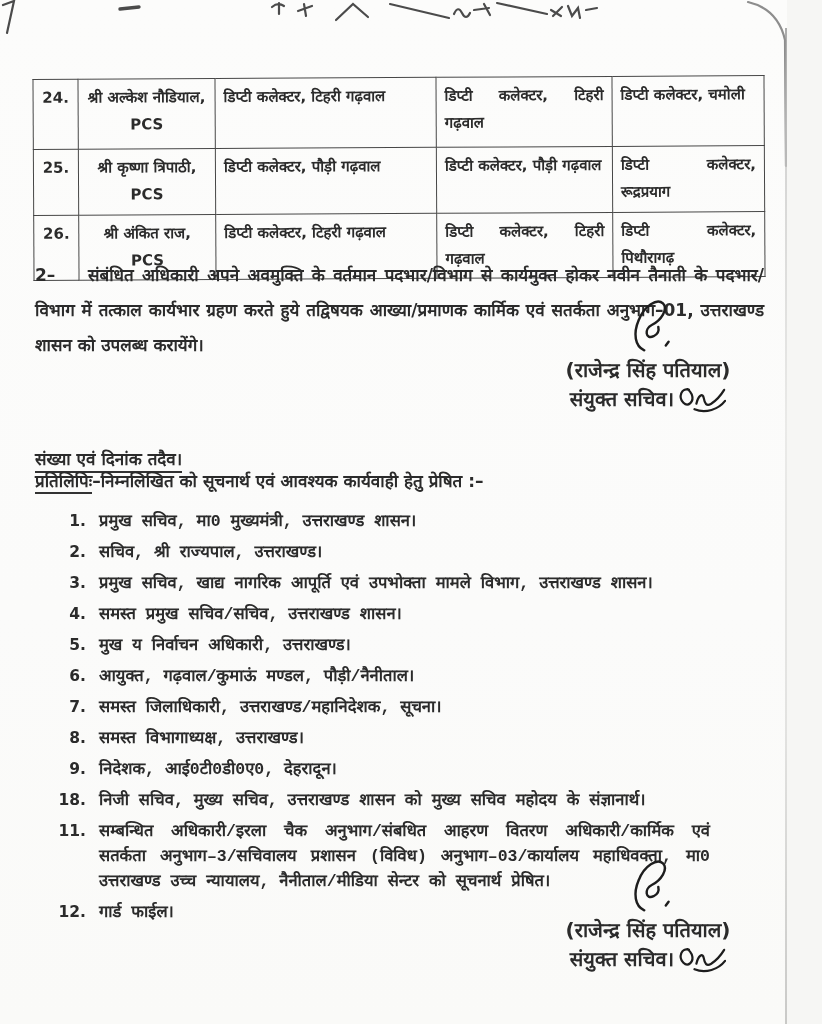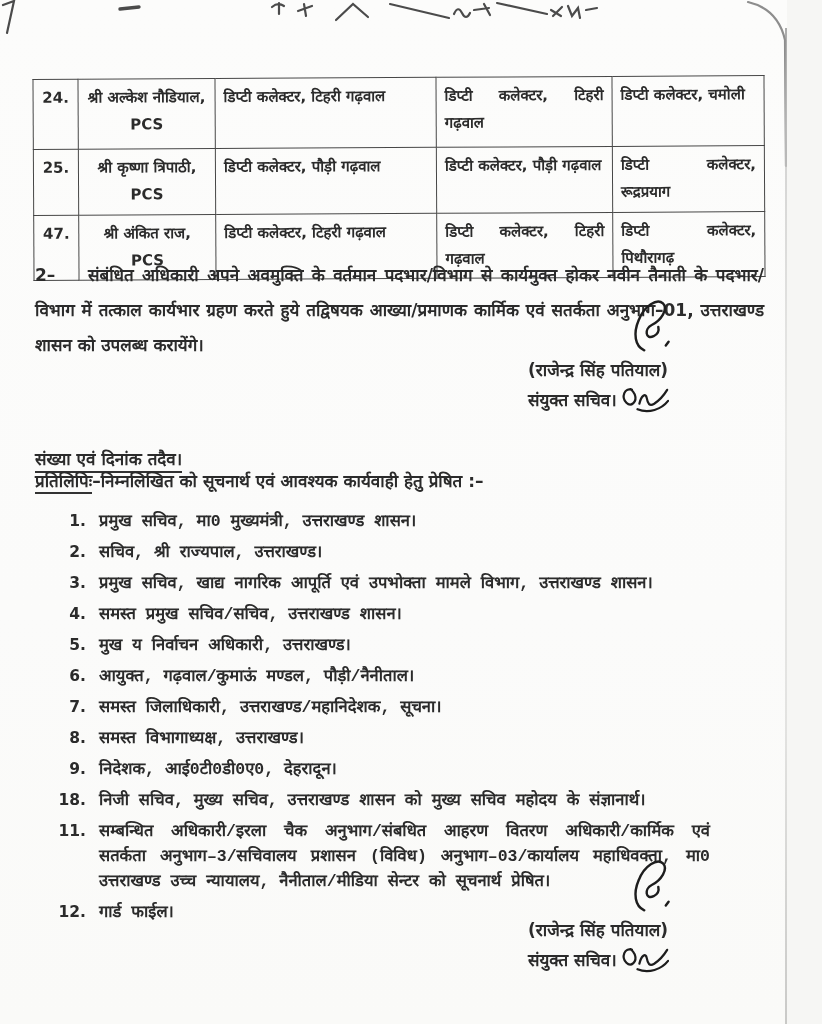--- a/index.html
+++ b/index.html
@@ -39,21 +39,21 @@
 
   
   .para{
     position:absolute;left:35px;top:258px;width:729px;
     font-size:17px;font-weight:600;line-height:35px;
     text-align:justify;color:#2b2b2b;
   }
   .para .pnum{display:inline-block;width:53px;}
 
   
-  .sigblock{position:absolute;width:240px;text-align:left;font-size:17px;font-weight:600;line-height:27px;color:#2b2b2b;}
+  .sigblock{position:absolute;width:240px;text-align:center;font-size:20px;font-weight:600;line-height:27px;color:#2b2b2b;}
   .sig1{left:528px;top:296px;}
   .sig2{left:528px;top:856px;}
   .sigA{display:block;margin:0 58px 3px 96px;}
   .desig-row{white-space:nowrap;}
   .sigB{vertical-align:-10px;margin-left:2px;}
 
   
   .refline{position:absolute;left:35px;top:447px;font-size:17px;font-weight:600;color:#2b2b2b;}
   .refline .u{border-bottom:2px solid #333;padding-bottom:2px;}
   .copyline{position:absolute;left:35px;top:469px;font-size:17px;font-weight:600;color:#2b2b2b;}
@@ -109,21 +109,21 @@
       <td class="c-new">डिप्टी कलेक्टर, चमोली</td>
     </tr>
     <tr class="r2">
       <td class="c-sno">25.</td>
       <td class="c-name">श्री कृष्णा त्रिपाठी, PCS</td>
       <td class="c-cur">डिप्टी कलेक्टर, पौड़ी गढ़वाल</td>
       <td class="c-mid">डिप्टी कलेक्टर, पौड़ी गढ़वाल</td>
       <td class="c-new">डिप्टी कलेक्टर, रूद्रप्रयाग</td>
     </tr>
     <tr class="r3">
-      <td class="c-sno">47.</td>
+      <td class="c-sno">26.</td>
       <td class="c-name">श्री अंकित राज, PCS</td>
       <td class="c-cur">डिप्टी कलेक्टर, टिहरी गढ़वाल</td>
       <td class="c-mid">डिप्टी कलेक्टर, टिहरी गढ़वाल</td>
       <td class="c-new">डिप्टी कलेक्टर, पिथौरागढ़</td>
     </tr>
   </tbody>
     </table>
 
   <div class="para">
     <span class="pnum">2–</span><span>संबंधित अधिकारी अपने अवमुक्ति के वर्तमान पदभार/विभाग से कार्यमुक्त होकर नवीन तैनाती के पदभार/विभाग में तत्काल कार्यभार ग्रहण करते हुये तद्विषयक आख्या/प्रमाणक कार्मिक एवं सतर्कता अनुभाग–01, उत्तराखण्ड शासन को उपलब्ध करायेंगे।</span>

